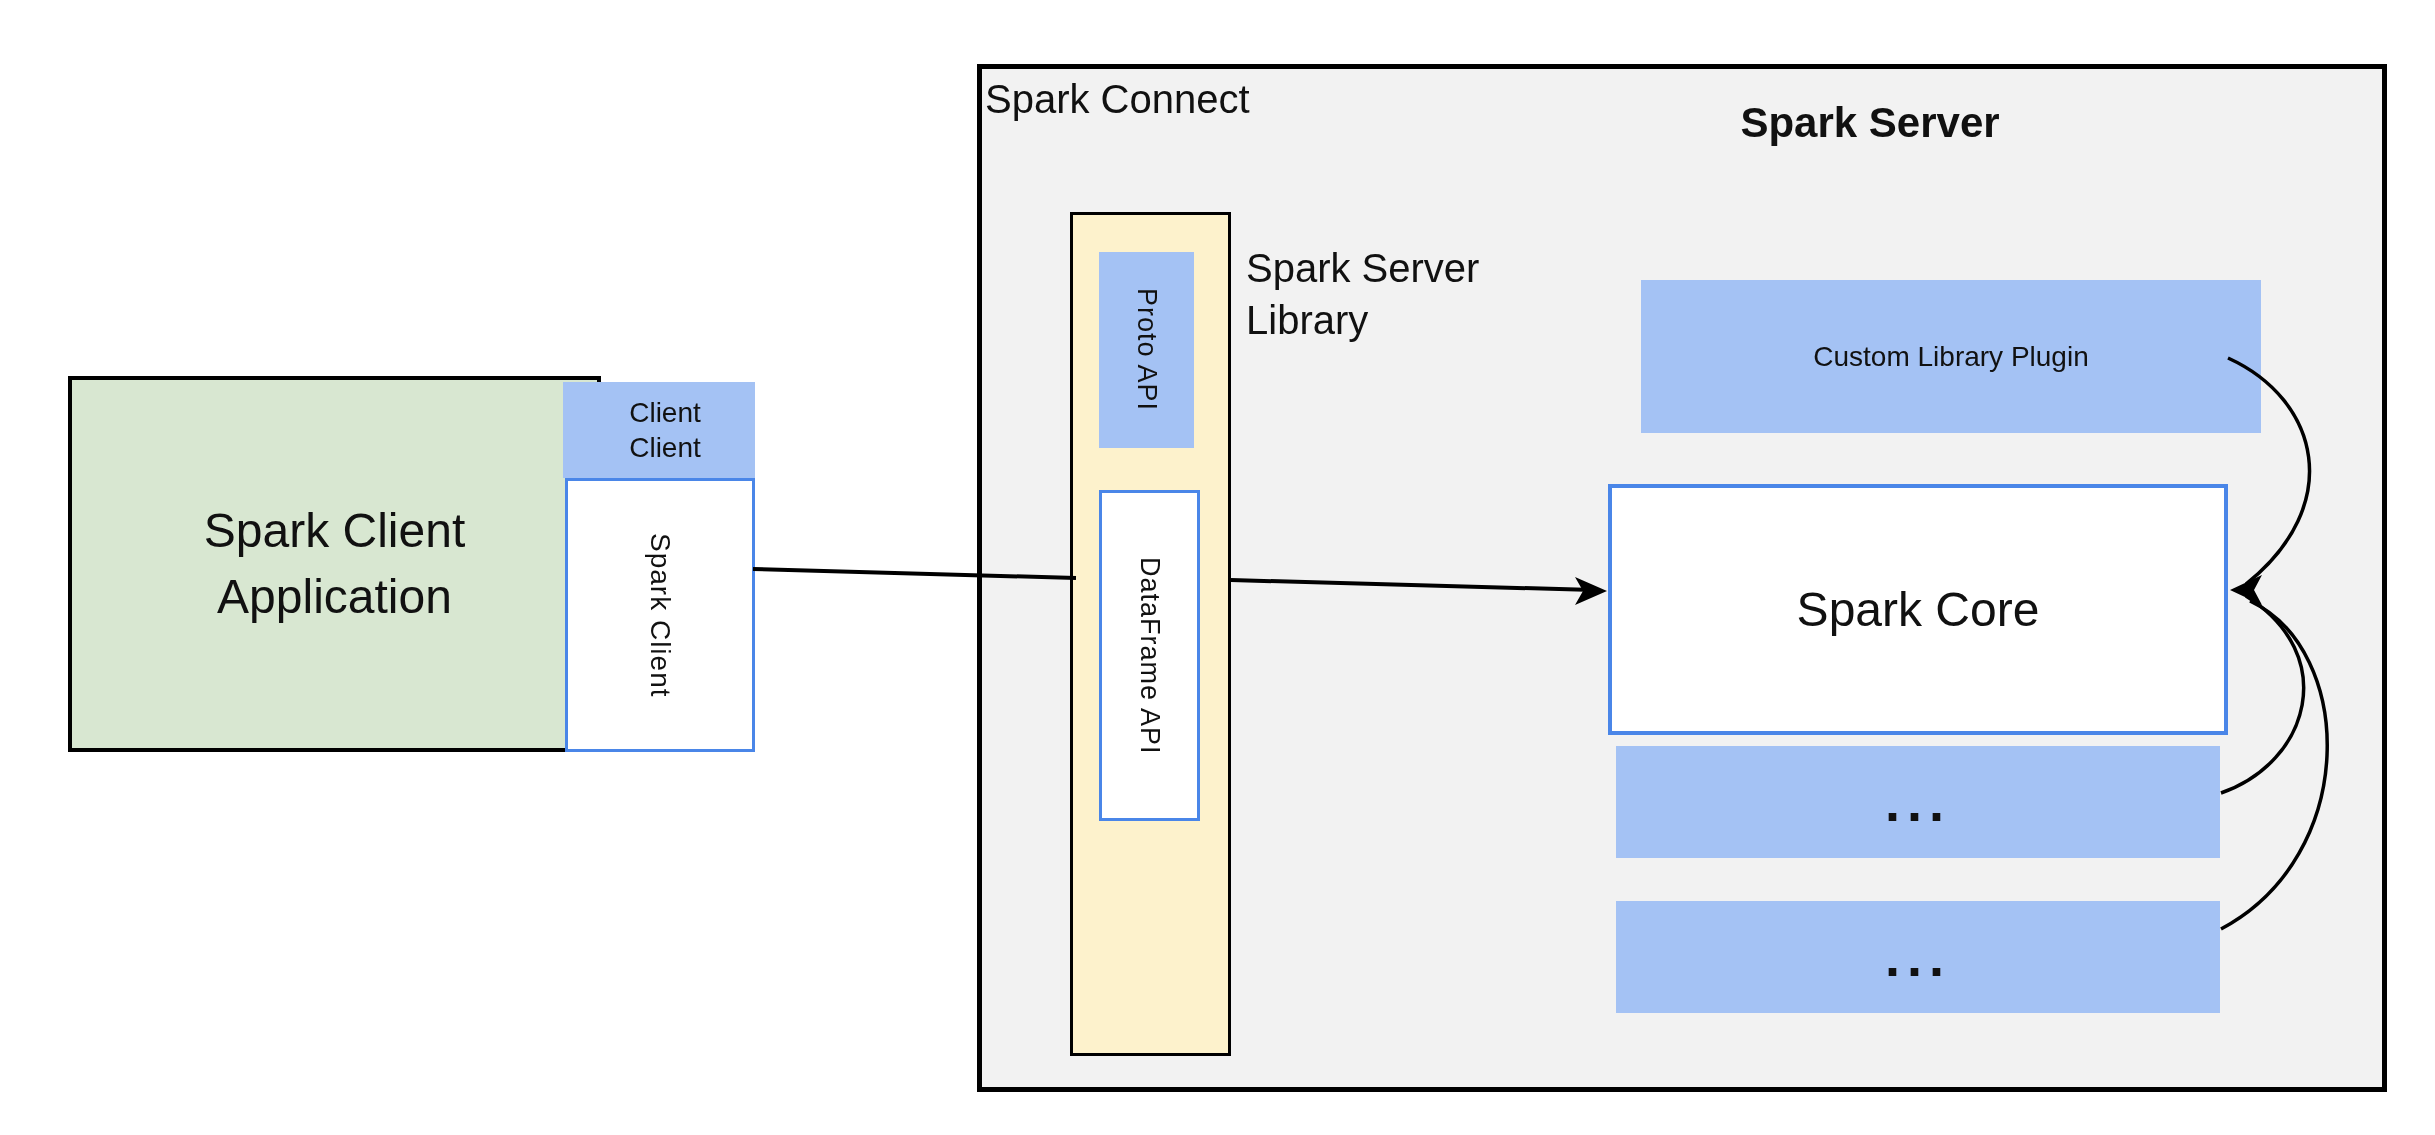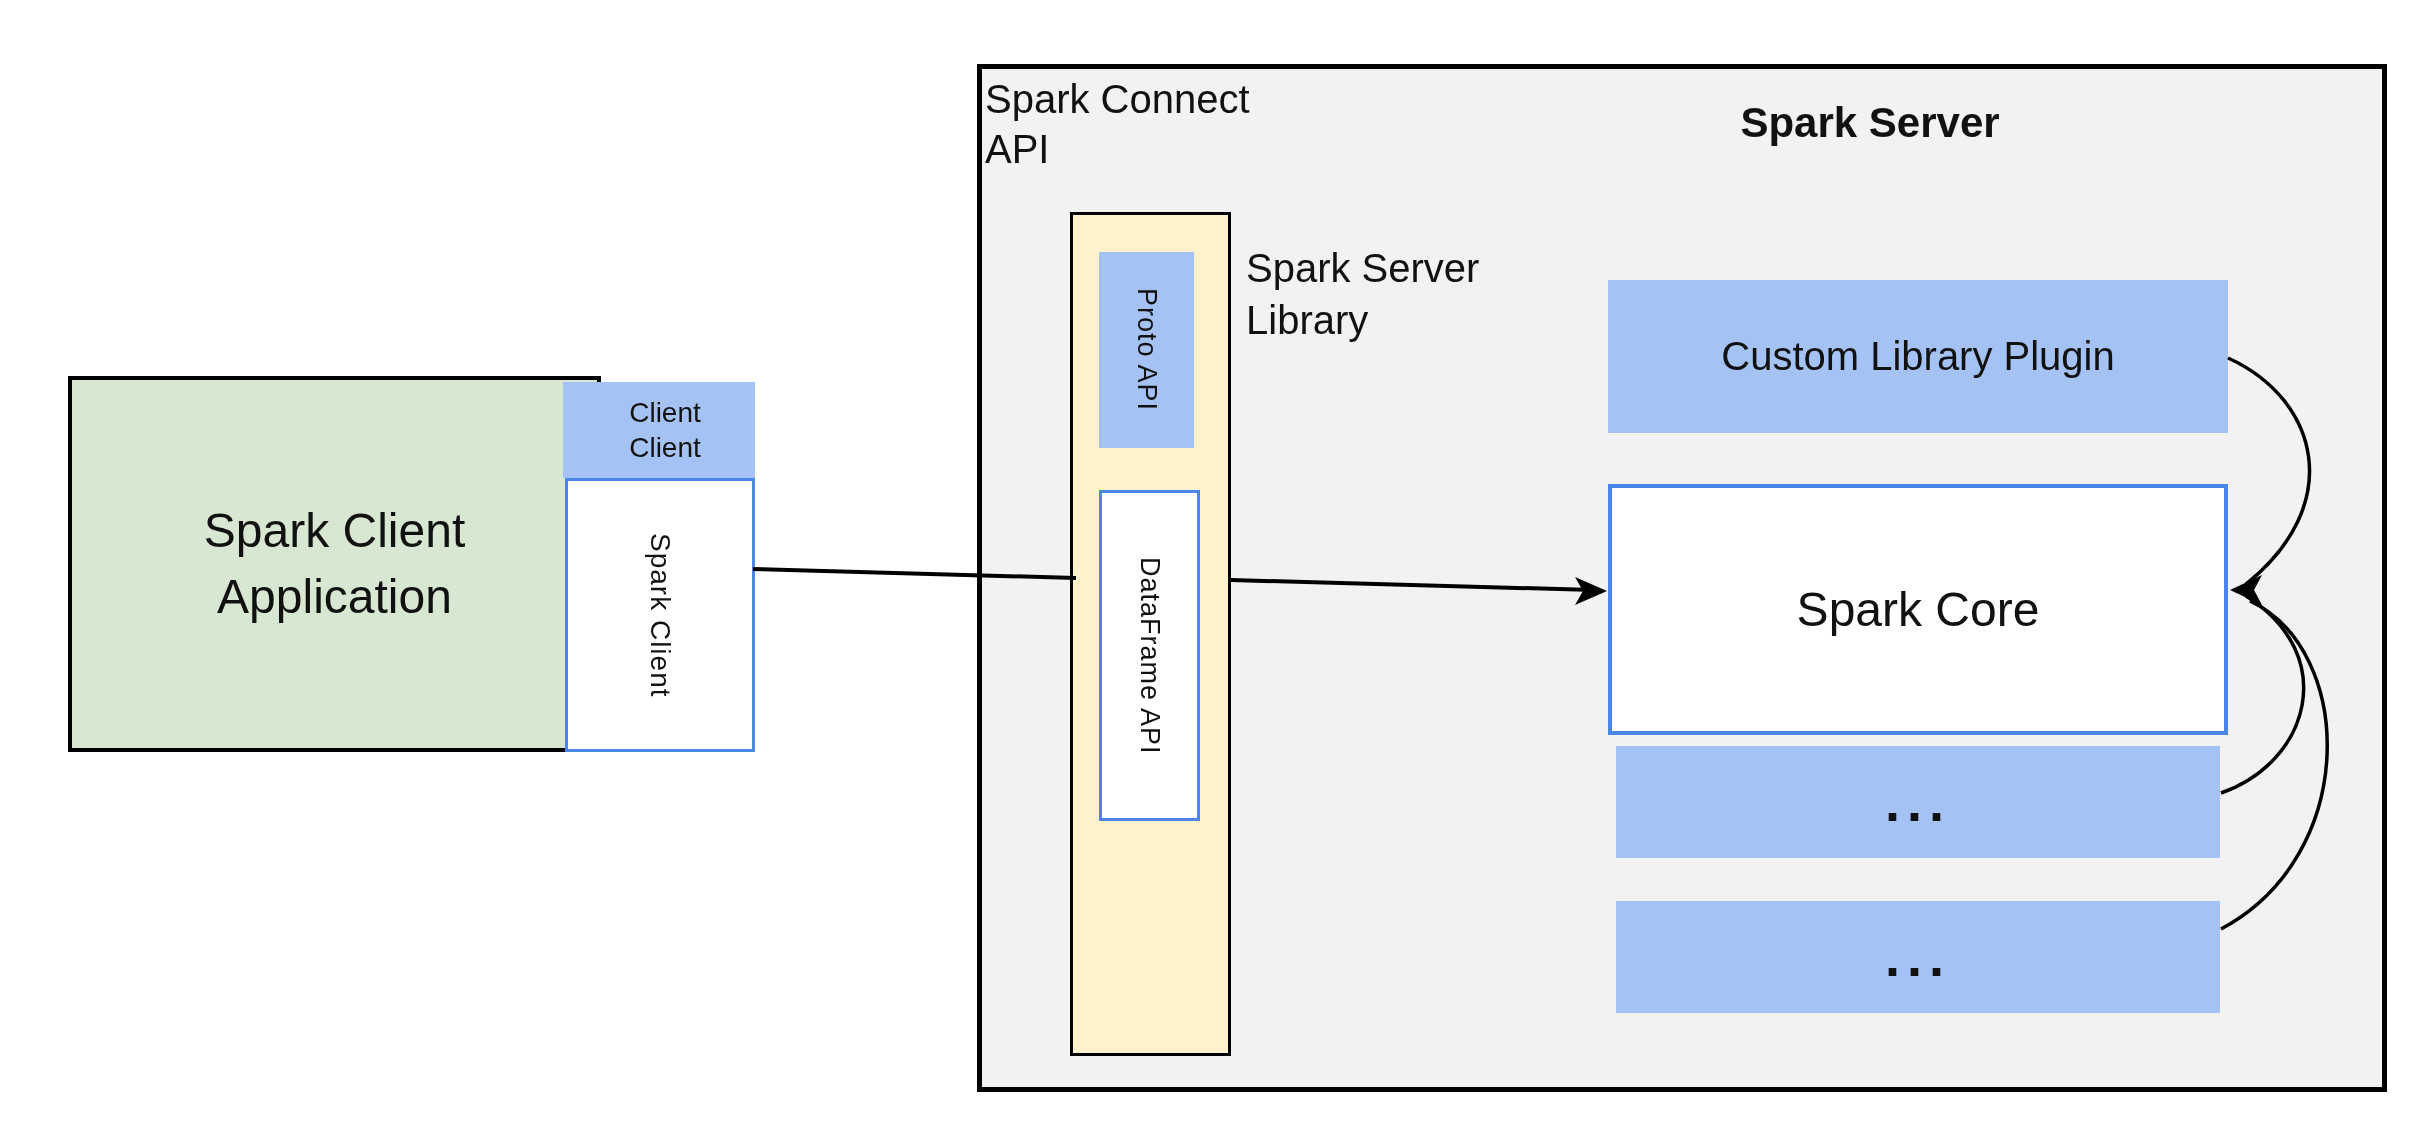--- a/index.html
+++ b/index.html
@@ -34,21 +34,21 @@
     border:3px solid var(--border-blue,#4a86e8);
   }
   .box-white-blue.thick{border-width:4px;}
 
   
   .t-big{font-size:48px;line-height:66px;text-align:center;}
   .t-med{font-size:40px;line-height:50px;}
   .t-med-left{font-size:40px;line-height:52px;text-align:left;}
   .t-title{font-size:42px;line-height:48px;font-weight:bold;text-align:center;}
   .t-small{font-size:28px;line-height:35px;text-align:center;padding-left:12px;}
-  .t-plugin{font-size:40px;}
+  .t-plugin{font-size:28px;margin-left:33px;}
   .vtext{
     writing-mode:vertical-rl;
     text-orientation:mixed;
     font-size:28px;
     letter-spacing:1px;
     white-space:nowrap;
   }
   .vtext.sm{font-size:27px;}
   .dots{
     font-size:54px;
@@ -61,21 +61,20 @@
 </style>
 </head>
 <body>
 
 <div id="stage">
 
   <div class="abs panel-gray" style="left:977px;top:64px;width:1410px;height:1028px;"></div>
 
   <div class="abs t-med" style="left:985px;top:74px;width:360px;">
     <div>Spark Connect</div>
-    <div>API</div>
   </div>
 
   <div class="abs t-title" style="left:1620px;top:99px;width:500px;">Spark Server</div>
 
   <div class="abs box-green flexcol t-big" style="left:68px;top:376px;width:533px;height:376px;">
     <div>Spark Client</div>
     <div>Application</div>
   </div>
 
   <div class="abs box-blue flexcol t-small" style="left:563px;top:382px;width:192px;height:96px;">

